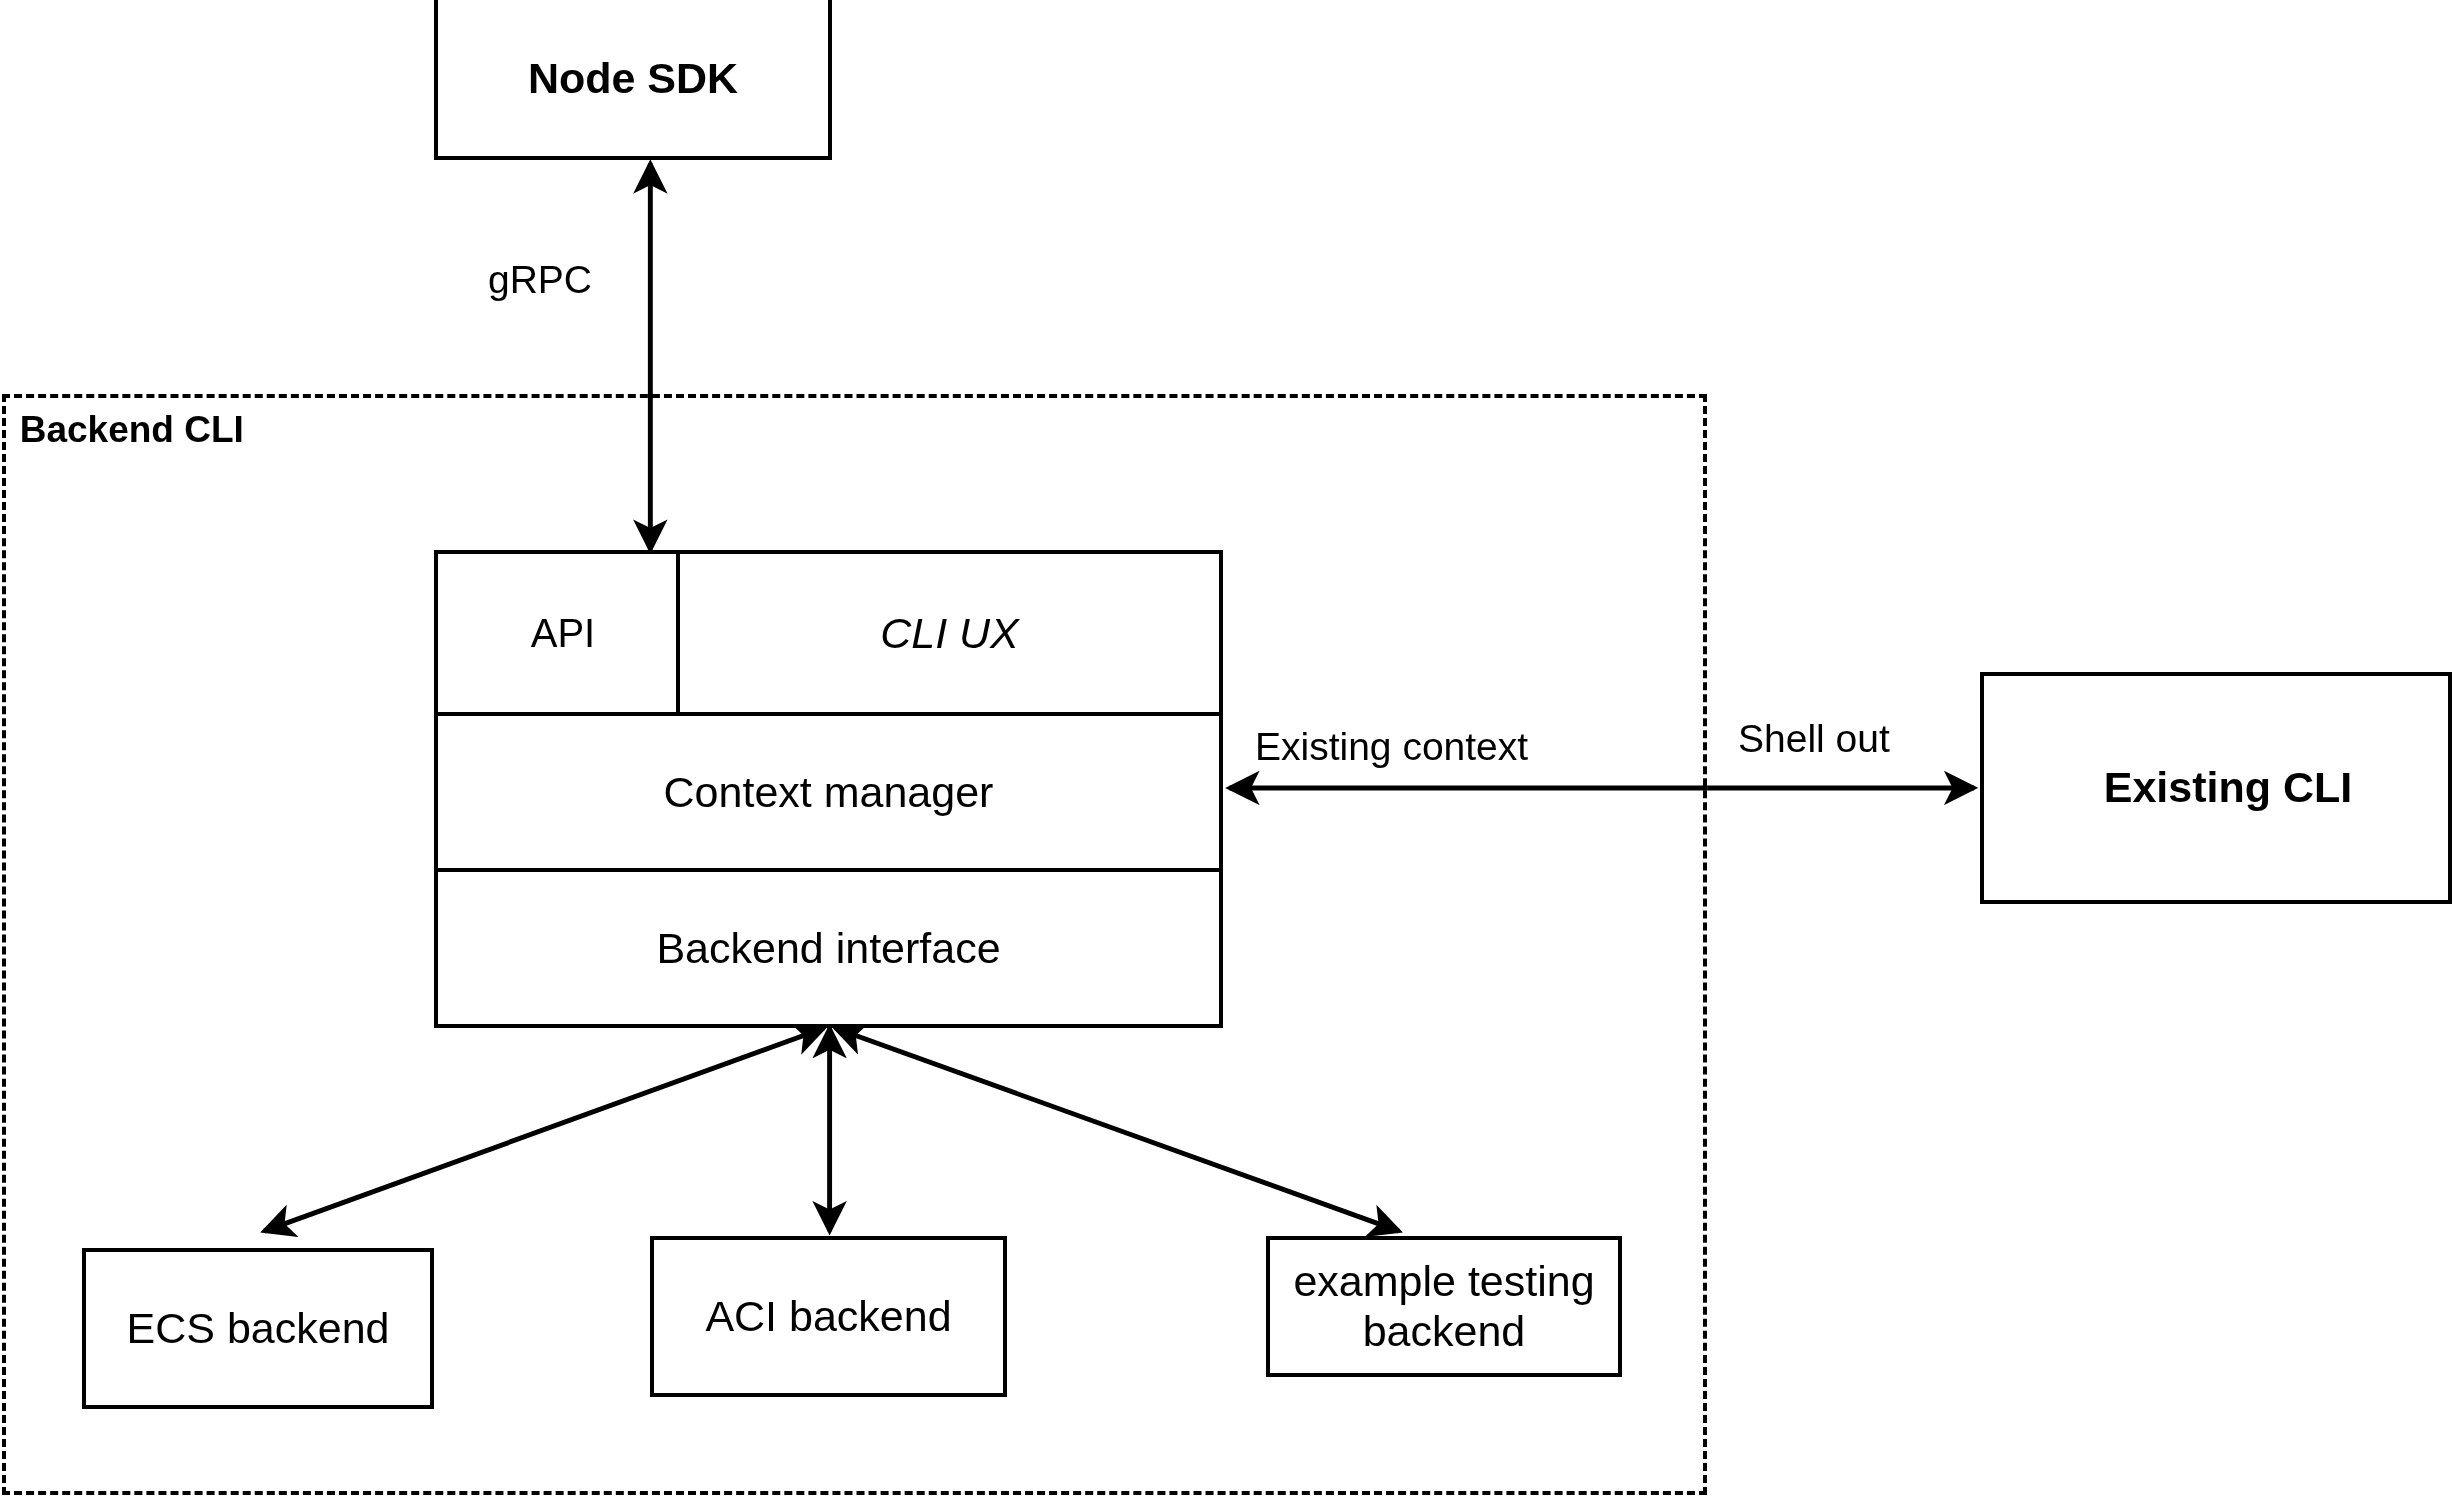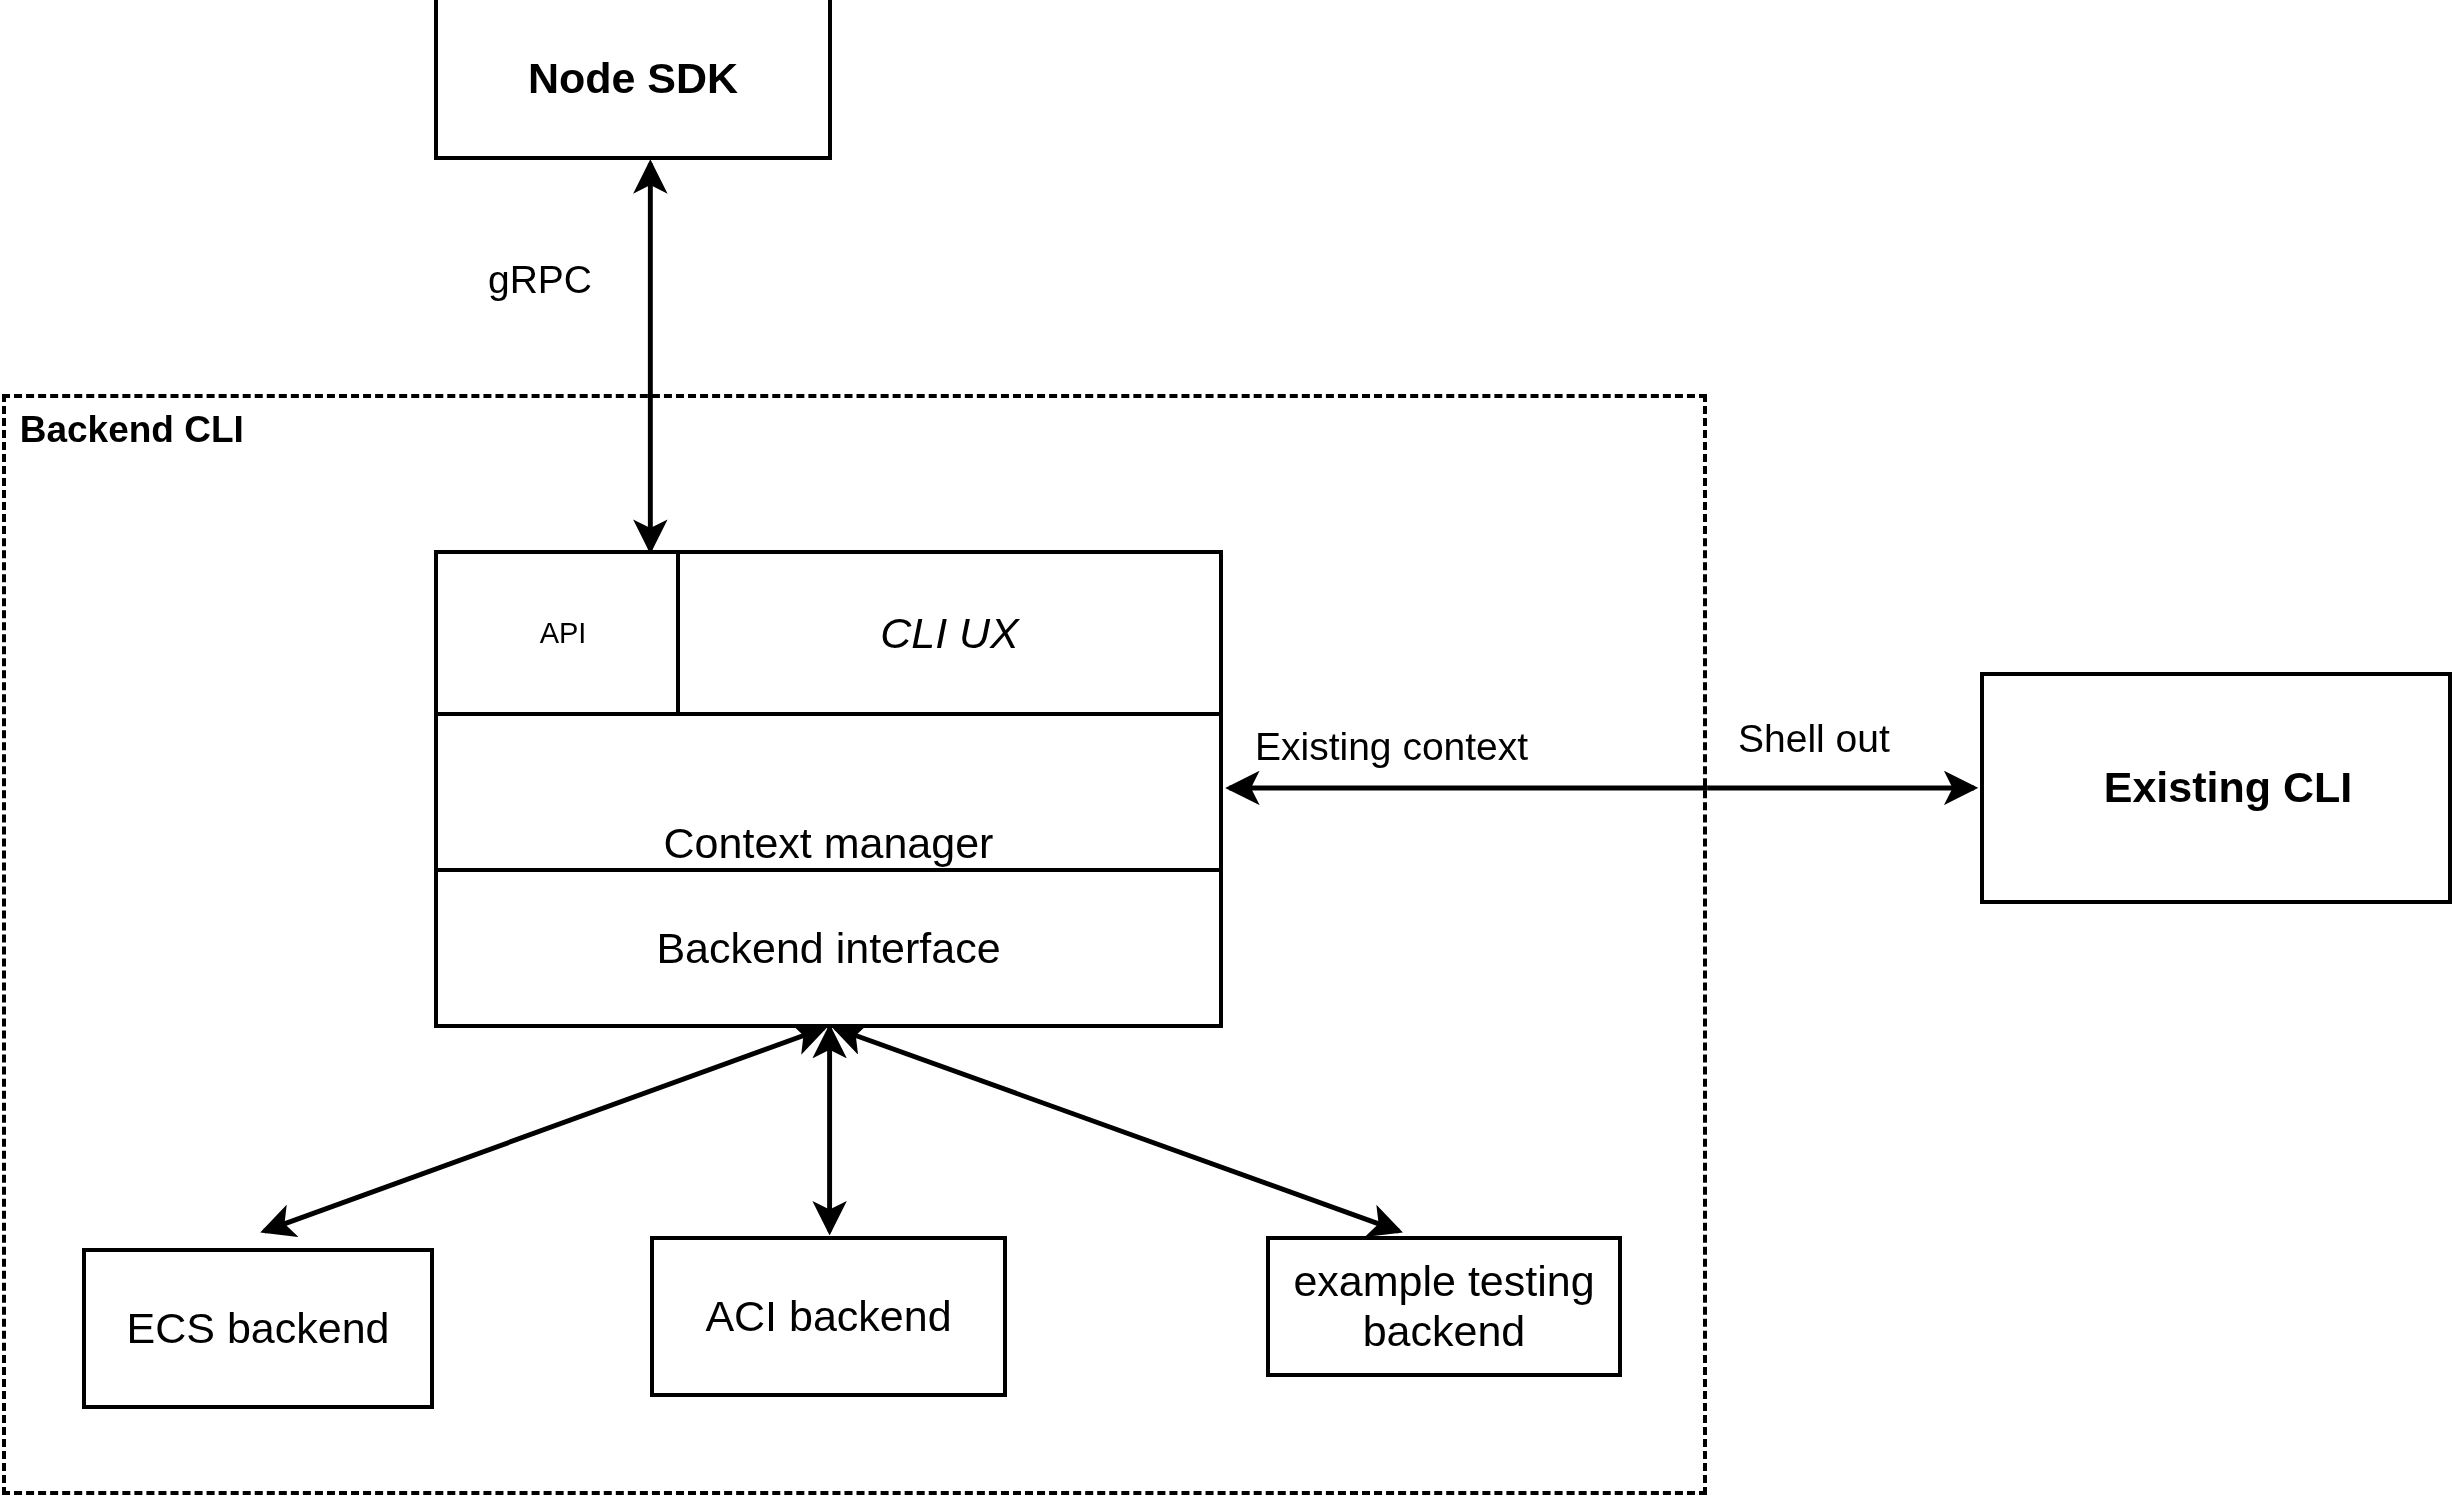--- a/index.html
+++ b/index.html
@@ -141,29 +141,29 @@
   <div class="node-box" style="left:434px; top:-3.9px; width:398px; height:164px;">
     <span class="node-label bold-label" style="font-size:43px;">Node SDK</span>
   </div>
 
   <div class="edge-label" style="left:488px; top:258px; font-size:39px;">gRPC</div>
 
   <div class="stack-box" style="left:434px; top:550px; width:789px; height:478px;">
 
     <div class="stack-row" style="height:162px;">
       <div class="stack-cell" style="width:242px;">
-        <span class="node-label" style="font-size:29px;margin-left:12px;">API</span>
+        <span class="node-label" style="font-size:40px;margin-left:12px;">API</span>
       </div>
       <div class="stack-cell" style="flex:1 1 auto;font-style:italic;">
         <span class="node-label" style="font-size:43px;">CLI UX</span>
       </div>
     </div>
 
     <div class="stack-row" style="height:156px;">
-      <div class="stack-cell" style="flex:1 1 auto;align-items:flex-end;">
+      <div class="stack-cell" style="flex:1 1 auto;">
         <span class="node-label" style="font-size:43px;">Context manager</span>
       </div>
     </div>
 
     <div class="stack-row" style="flex:1 1 auto;">
       <div class="stack-cell" style="flex:1 1 auto;">
         <span class="node-label" style="font-size:43px;">Backend interface</span>
       </div>
     </div>
   </div>

